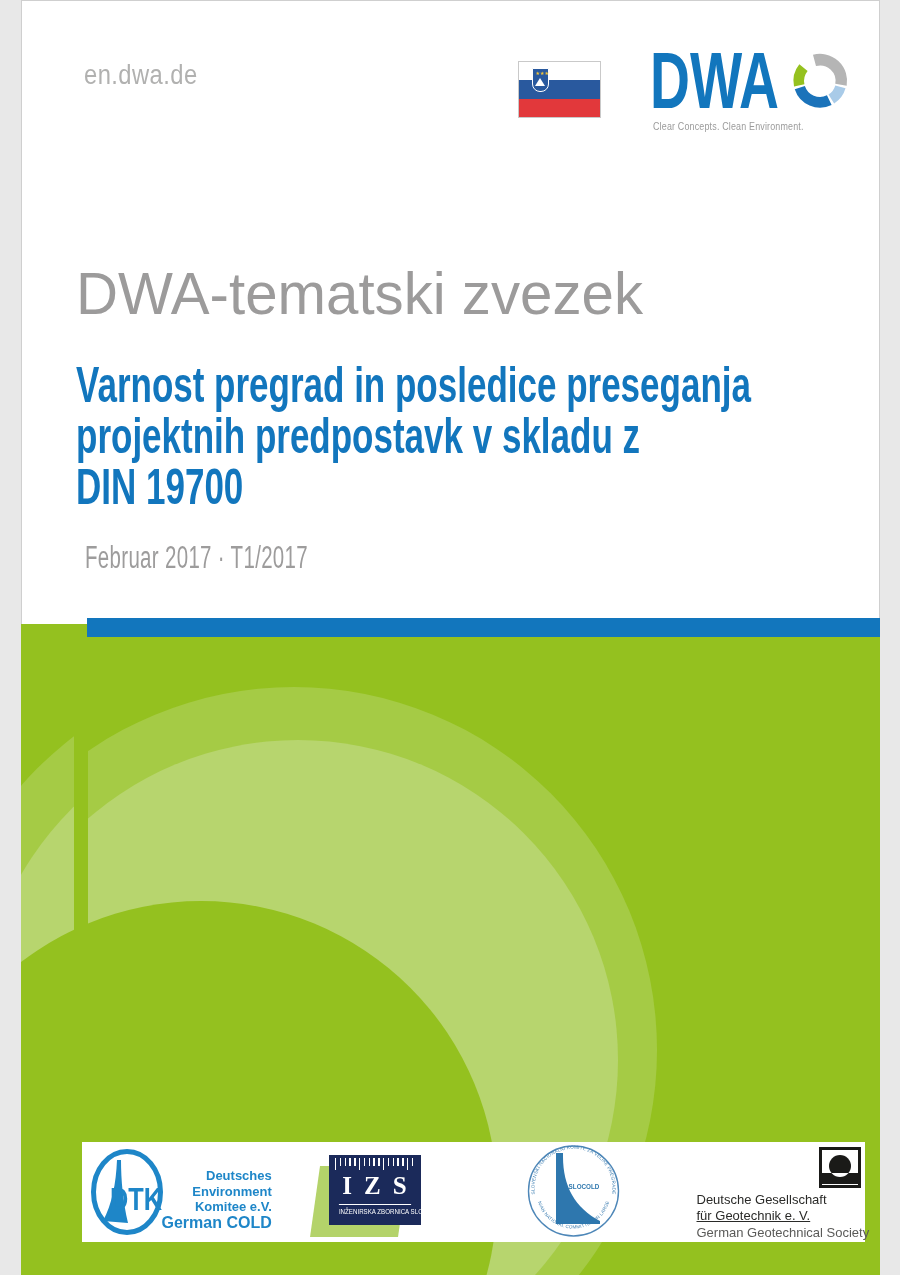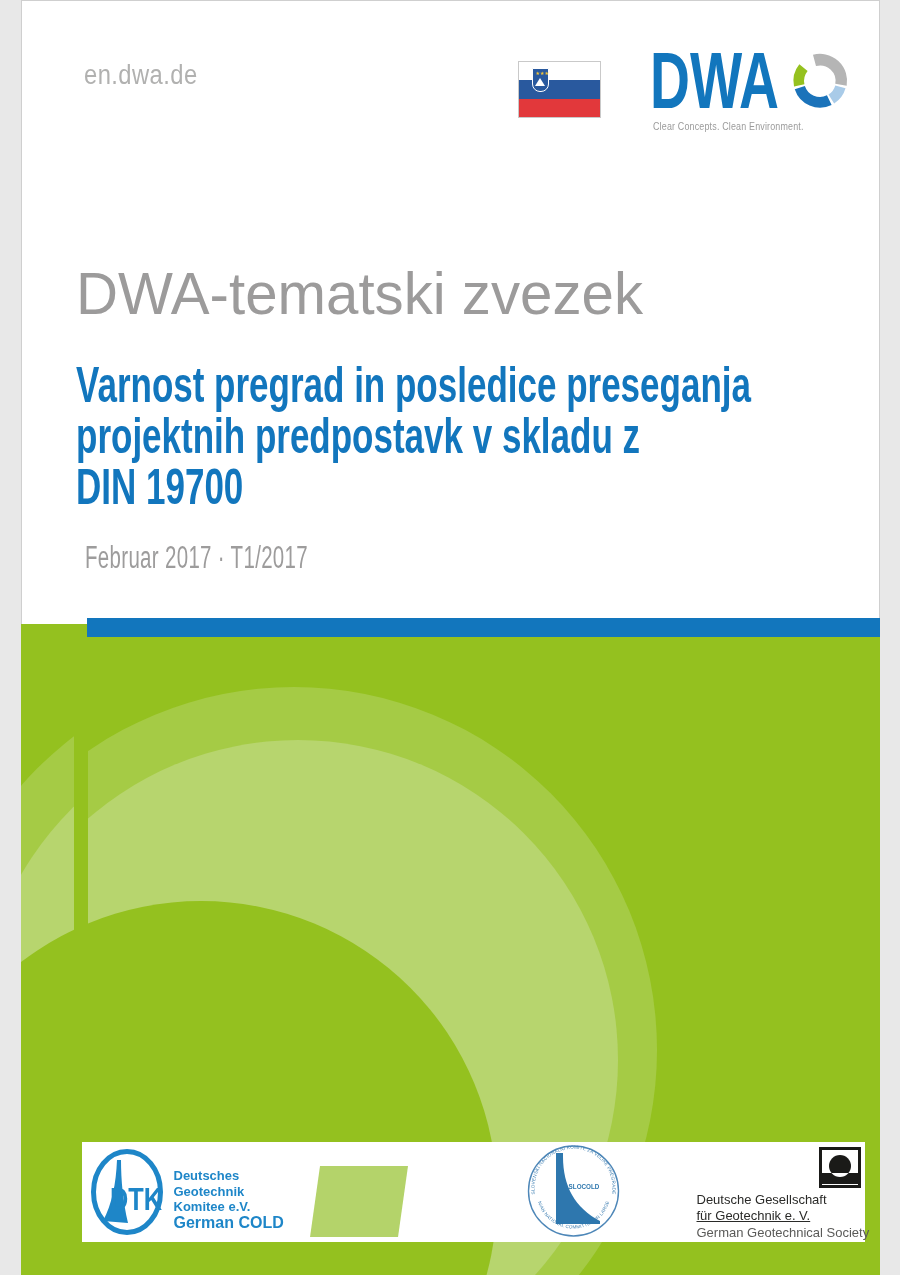--- a/index.html
+++ b/index.html
@@ -34,21 +34,21 @@
            transform:scaleX(.70);transform-origin:left top;white-space:nowrap;}
   .issue-line{left:64px;top:540px;font-size:31px;color:#9d9c9c;letter-spacing:.5px;
               transform:scaleX(.66);transform-origin:left top;white-space:nowrap;}
 
   .blue-bar{left:66px;top:618px;width:834px;height:19px;background:#1276bd;}
   .green-art{left:0;top:624px;width:900px;height:651px;}
 
   
   .footer-box{left:61px;top:1142px;width:783px;height:100px;background:#ffffff;}
   .dtk-svg{position:absolute;left:8px;top:6px;}
-  .dtk-text{position:absolute;left:92px;top:26px;color:#1e86c8;font-weight:bold;font-size:13px;line-height:15.5px;white-space:nowrap;}
+  .dtk-text{position:absolute;left:80px;top:26px;color:#1e86c8;font-weight:bold;font-size:13px;line-height:15.5px;white-space:nowrap;text-align:right;}
   .dtk-text .small{font-size:16px;}
 
   .izs-shadow{position:absolute;left:238px;top:24px;width:88px;height:71px;background:#b4d36a;
               transform:skewX(-8deg);transform-origin:right top;}
   .izs-box{position:absolute;left:247px;top:13px;width:92px;height:70px;background:#1b2a5a;}
   .izs-ticks{position:absolute;top:3px;left:6px;right:6px;height:12px;}
   .izs-ticks .short{position:absolute;left:0;right:0;top:0;height:8px;
       background:repeating-linear-gradient(90deg,#fff 0 1.3px,transparent 1.3px 4.8px);}
   .izs-ticks .long{position:absolute;left:0;right:0;top:0;height:12px;
       background:repeating-linear-gradient(90deg,#fff 0 1.3px,transparent 1.3px 24px);}
@@ -134,26 +134,34 @@
 
   <div class="abs footer-box">
 
     <svg class="dtk-svg" width="75" height="89" viewBox="0 0 75 89">
       <ellipse cx="37" cy="44" rx="33.5" ry="40.5" fill="#ffffff" stroke="#1e86c8" stroke-width="5"></ellipse>
       <path d="M 27 12 C 26 36 22 56 13 73 L 38 75 C 33 54 31 32 31 12 Z" fill="#1e86c8"></path>
       <text x="20" y="62" font-size="32" font-weight="bold" fill="#1e86c8" textLength="52" lengthAdjust="spacingAndGlyphs">DTK</text>
     </svg>
     <div class="dtk-text">
       <div>Deutsches</div>
-      <div>Geotechnik</div>
+      <div>Environment</div>
       <div>Komitee e.V.</div>
       <div class="small">German COLD</div>
     </div>
 
     <div class="izs-shadow"></div>
+    <div class="izs-box">
+      <div class="izs-ticks">
+        <div class="long"></div>
+        <div class="short"></div>
+      </div>
+      <div class="izs-letters">IZS</div>
+      <div class="izs-sub">INŽENIRSKA ZBORNICA SLOVENIJE</div>
+    </div>
 
     <svg class="slocold-svg" width="95" height="95" viewBox="0 0 95 95">
       <defs>
         <path id="slocoldTop" d="M 9 50 A 39 39 0 1 1 86 50"></path>
         <path id="slocoldBottom" d="M 12 58 A 37 37 0 0 0 83 58"></path>
       </defs>
       <circle cx="47.5" cy="47" r="45" fill="#ffffff" stroke="#4e87b8" stroke-width="1.4"></circle>
       <text font-size="4.6" fill="#3f7fb2" letter-spacing="0.2">
         <textPath href="#slocoldTop" startOffset="50%" text-anchor="middle">SLOVENSKI NACIONALNI KOMITE ZA VELIKE PREGRADE</textPath>
       </text>

